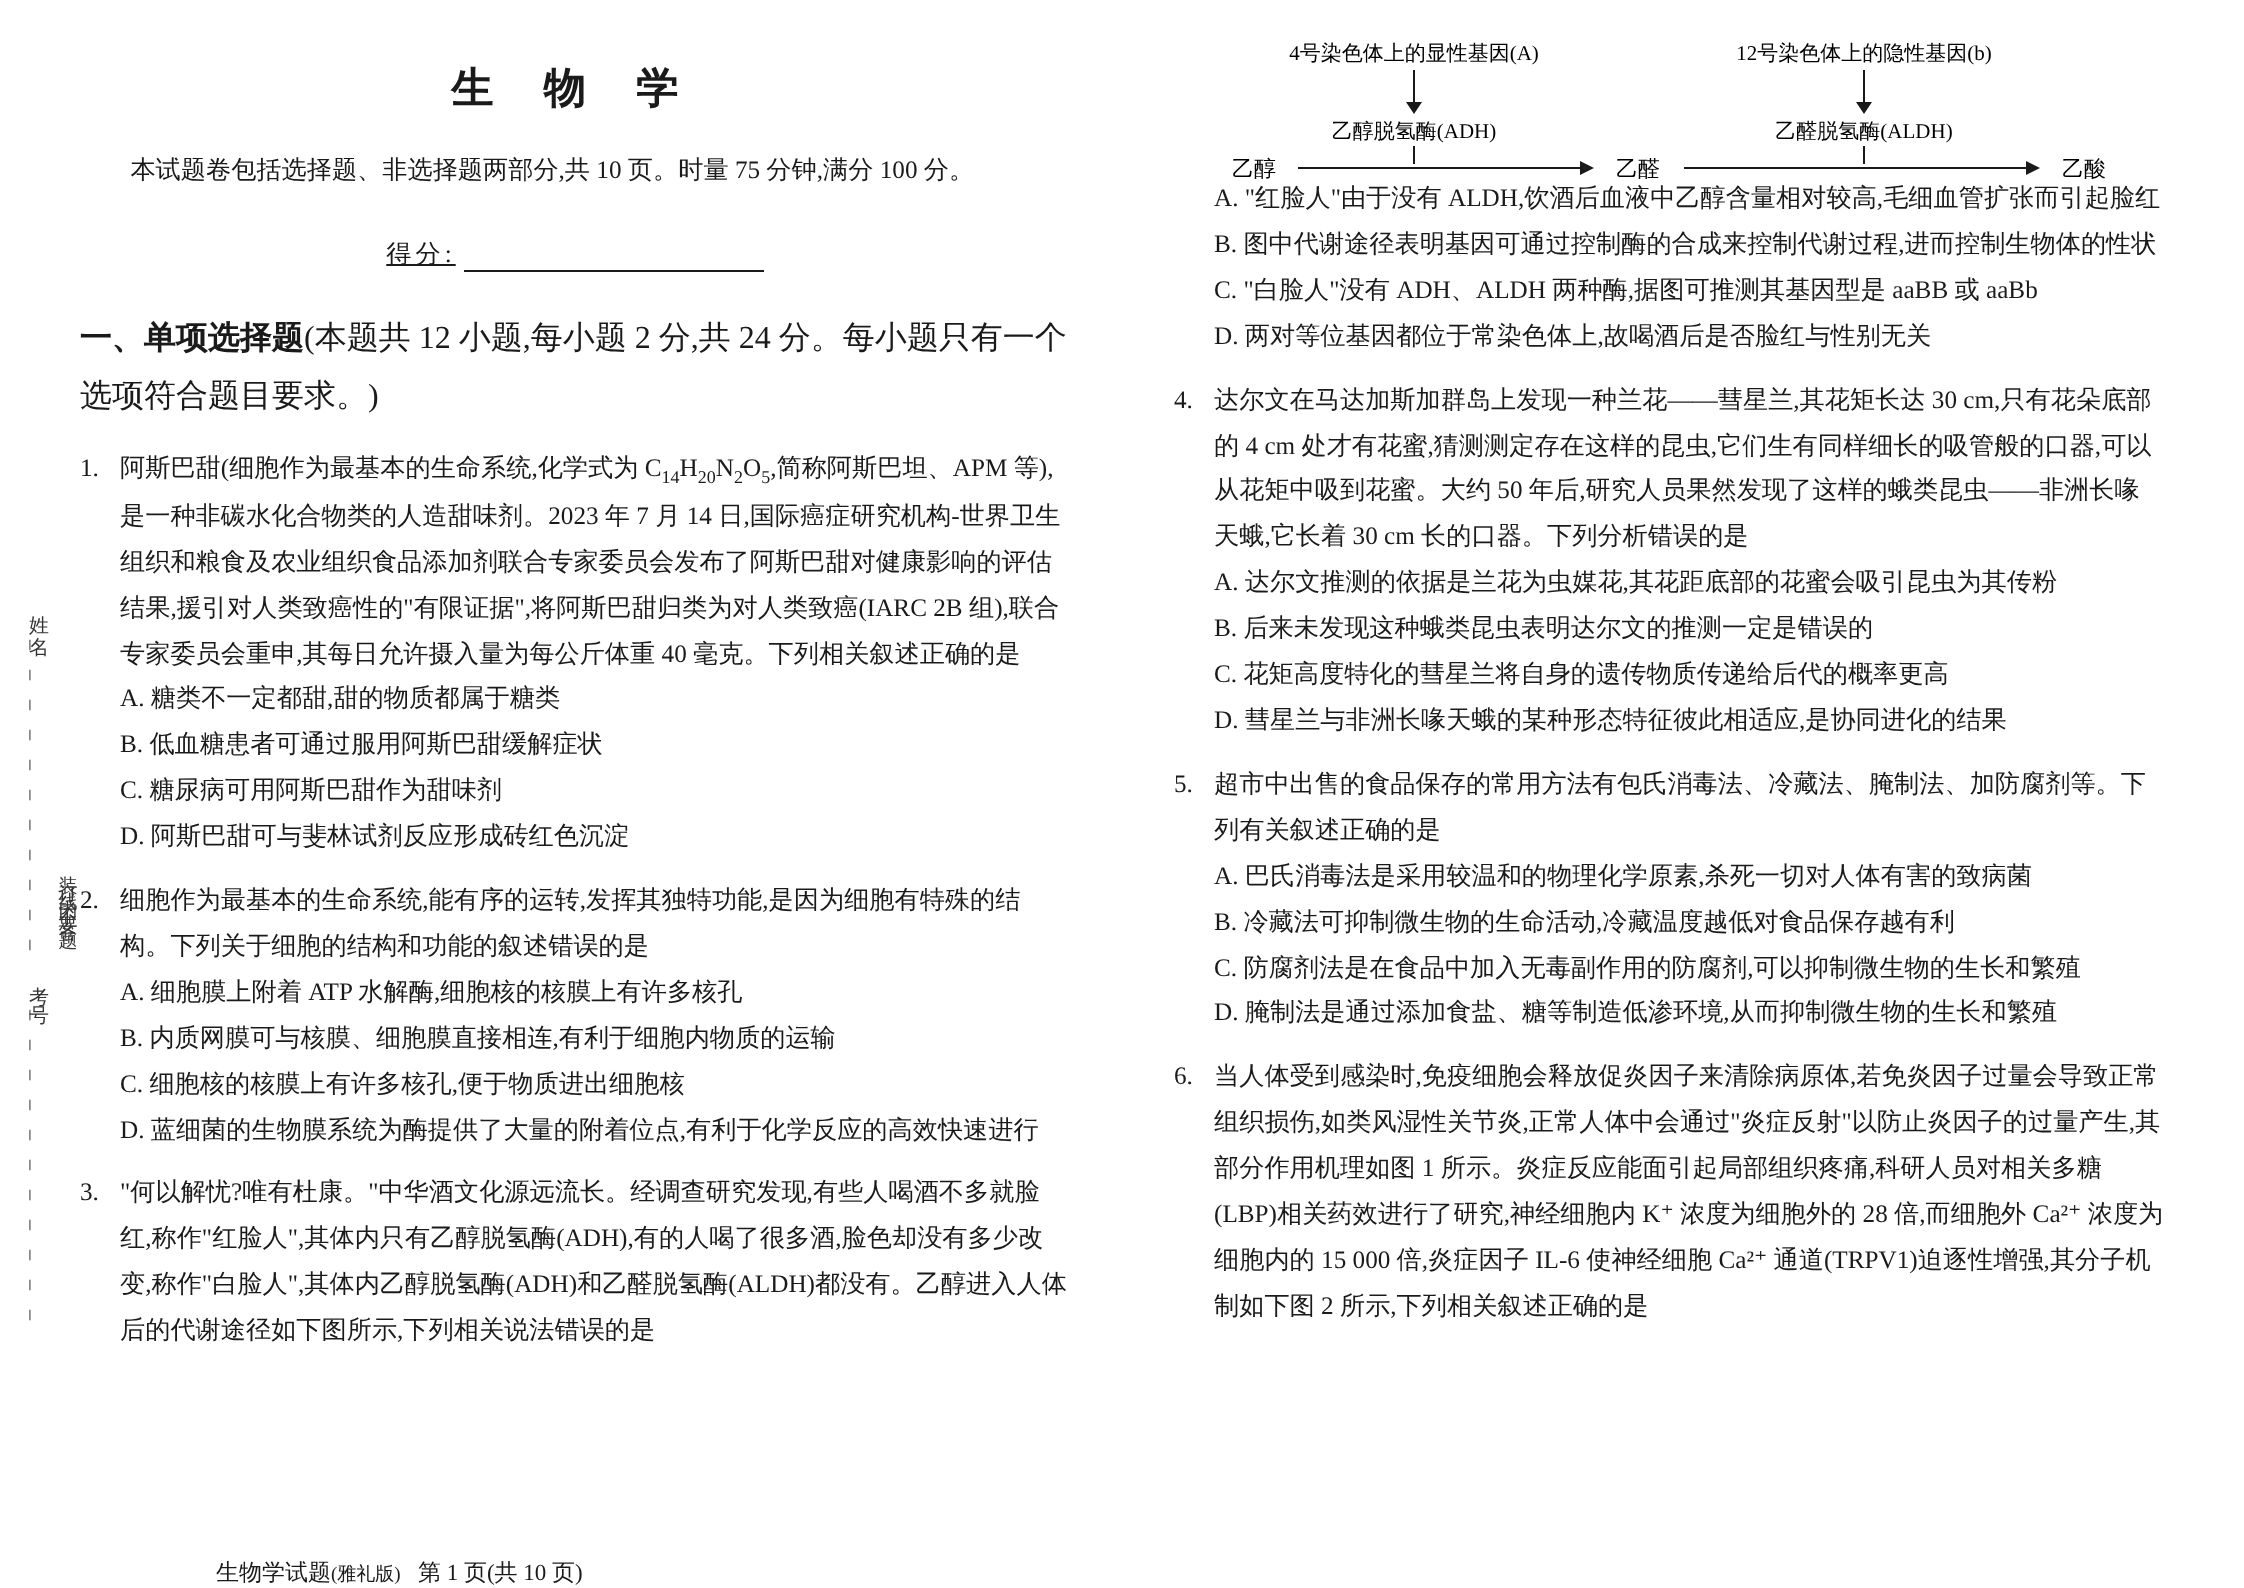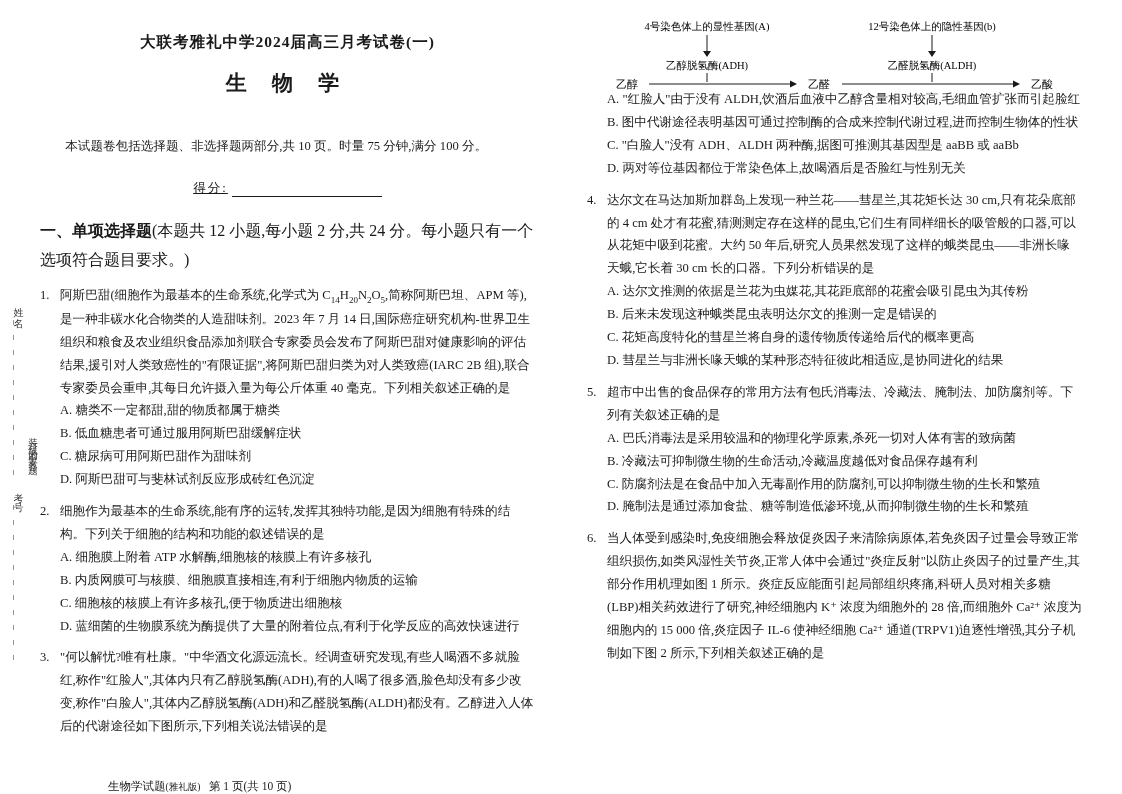--- a/index.html
+++ b/index.html
@@ -35,21 +35,21 @@
   .subject{
     text-align:center;
     font-size:21px;
     font-weight:bold;
     letter-spacing:10px;
     margin-top:16px;
   }
   .intro{
     font-size:12.6px;
     line-height:1.85;
-    margin-top:38px;
+    margin-top:16px;
     text-indent:2em;
   }
   .score-line{
     margin-top:22px;
     font-size:12.6px;
     display:flex;
     justify-content:center;
     align-items:flex-end;
     gap:4px;
   }
@@ -119,21 +119,20 @@
   }
   .diagram svg{display:block;}
 </style>
 </head>
 <body>
 
 <div class="page">
 
   <div class="col col-left">
 
-    <div class="doc-title">大联考雅礼中学2024届高三月考试卷(一)</div>
 
     <div class="subject">生  物  学</div>
 
     <div class="intro">本试题卷包括选择题、非选择题两部分,共 10 页。时量 75 分钟,满分 100 分。</div>
 
     <div class="score-line">
       <span class="score-label">得分:</span>
       <span class="score-blank"></span>
     </div>
 

